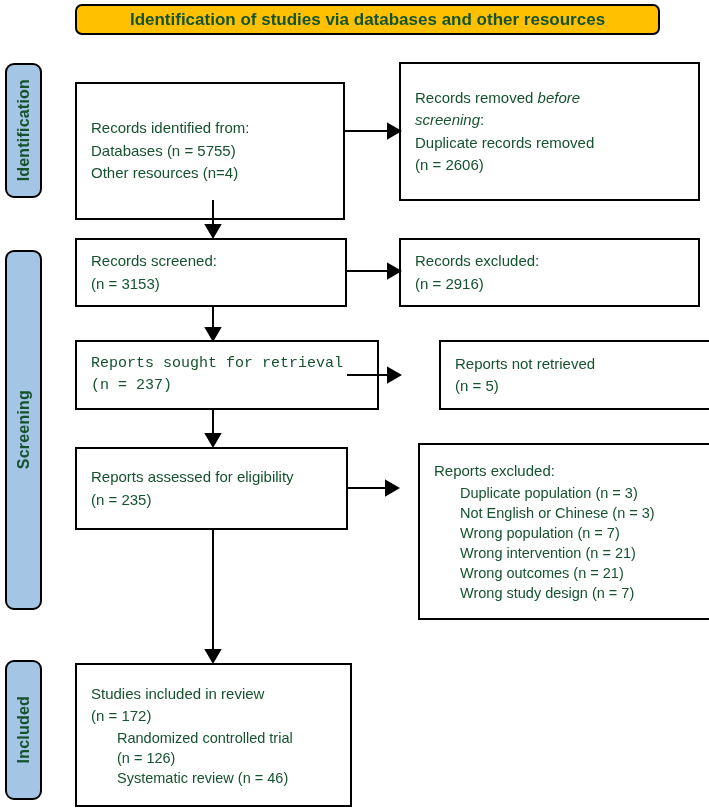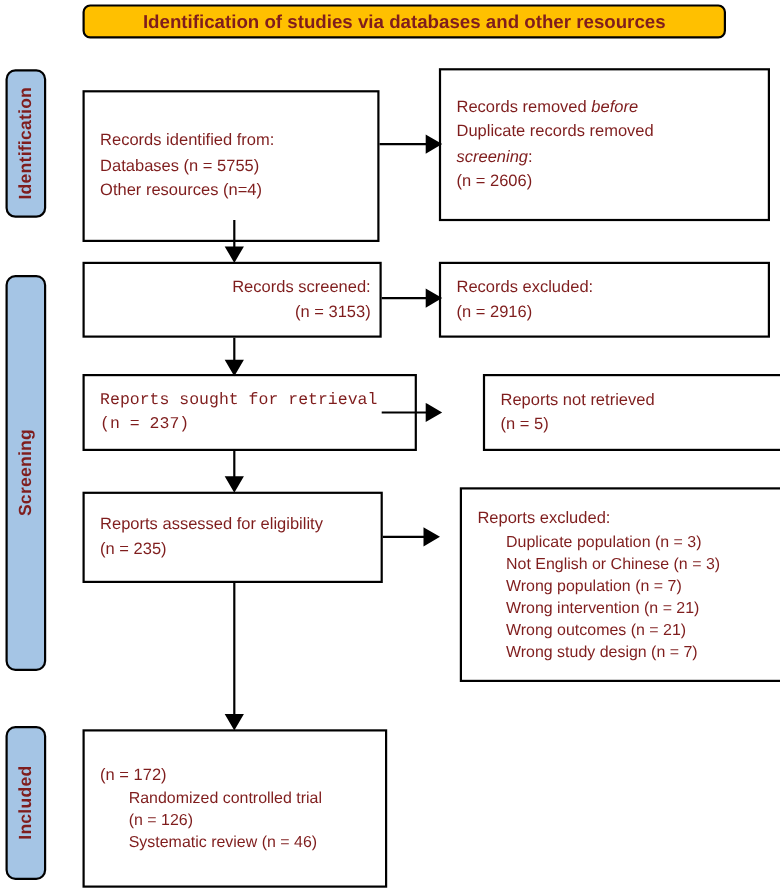--- a/index.html
+++ b/index.html
@@ -2,21 +2,21 @@
 <html style="--banner-fill: #FFC000; --stage-fill: #A5C5E5; --box-fill: #FFFFFF; --line-color: #000000;"><head>
 <meta charset="utf-8">
 <style>
   html, body { margin: 0; padding: 0; background: #ffffff; }
   .canvas {
     position: relative;
     width: 709px;
     height: 811px;
     background: #ffffff;
     font-family: "Liberation Sans", sans-serif;
-    color: #7f1d1d;
+    color: #14532d;
     overflow: hidden;
   }
   .banner {
     position: absolute;
     left: 75px; top: 4px;
     width: 585px; height: 31px;
     background: var(--banner-fill, #FFC000);
     border: 2px solid #000;
     border-radius: 7px;
     box-sizing: border-box;
@@ -81,26 +81,26 @@
   </div>
 
   <div class="box" style="left:75px; top:62px; width:270px; height:138px;margin-top:20px;">
     <div class="line">Records identified from:</div>
     <div class="line">Databases (n = 5755)</div>
     <div class="line">Other resources (n=4)</div>
   </div>
 
   <div class="box" style="left:399px; top:62px; width:301px; height:139px;">
     <div class="line"><span>Records removed </span><i>before</i></div>
+    <div class="line"><i>screening</i><span>:</span></div>
     <div class="line">Duplicate records removed</div>
-    <div class="line"><i>screening</i><span>:</span></div>
     <div class="line">(n = 2606)</div>
   </div>
 
-  <div class="box" style="left:75px; top:238px; width:272px; height:69px;text-align:right;">
+  <div class="box" style="left:75px; top:238px; width:272px; height:69px;">
     <div class="line">Records screened:</div>
     <div class="line">(n = 3153)</div>
   </div>
 
   <div class="box" style="left:399px; top:238px; width:301px; height:69px;">
     <div class="line">Records excluded:</div>
     <div class="line">(n = 2916)</div>
   </div>
 
   <div class="box" style="left:75px; top:340px; width:304px; height:70px;font-family:Liberation Mono, monospace;">
@@ -122,20 +122,21 @@
     <div class="line">Reports excluded:</div>
     <div class="line indent sub">Duplicate population (n = 3)</div>
     <div class="line indent sub">Not English or Chinese (n = 3)</div>
     <div class="line indent sub">Wrong population (n = 7)</div>
     <div class="line indent sub">Wrong intervention (n = 21)</div>
     <div class="line indent sub">Wrong outcomes (n = 21)</div>
     <div class="line indent sub">Wrong study design (n = 7)</div>
   </div>
 
   <div class="box" style="left:75px; top:663px; width:277px; height:144px;">
+    <div class="line">Studies included in review</div>
     <div class="line">(n = 172)</div>
     <div class="line indent sub">Randomized controlled trial</div>
     <div class="line indent sub">(n = 126)</div>
     <div class="line indent sub">Systematic review (n = 46)</div>
   </div>
 
   <svg class="arrows" width="709" height="811" viewBox="0 0 709 811">
     <g stroke="#000" stroke-width="2" fill="#000">
 
       <line x1="345" y1="131" x2="389" y2="131"></line>

